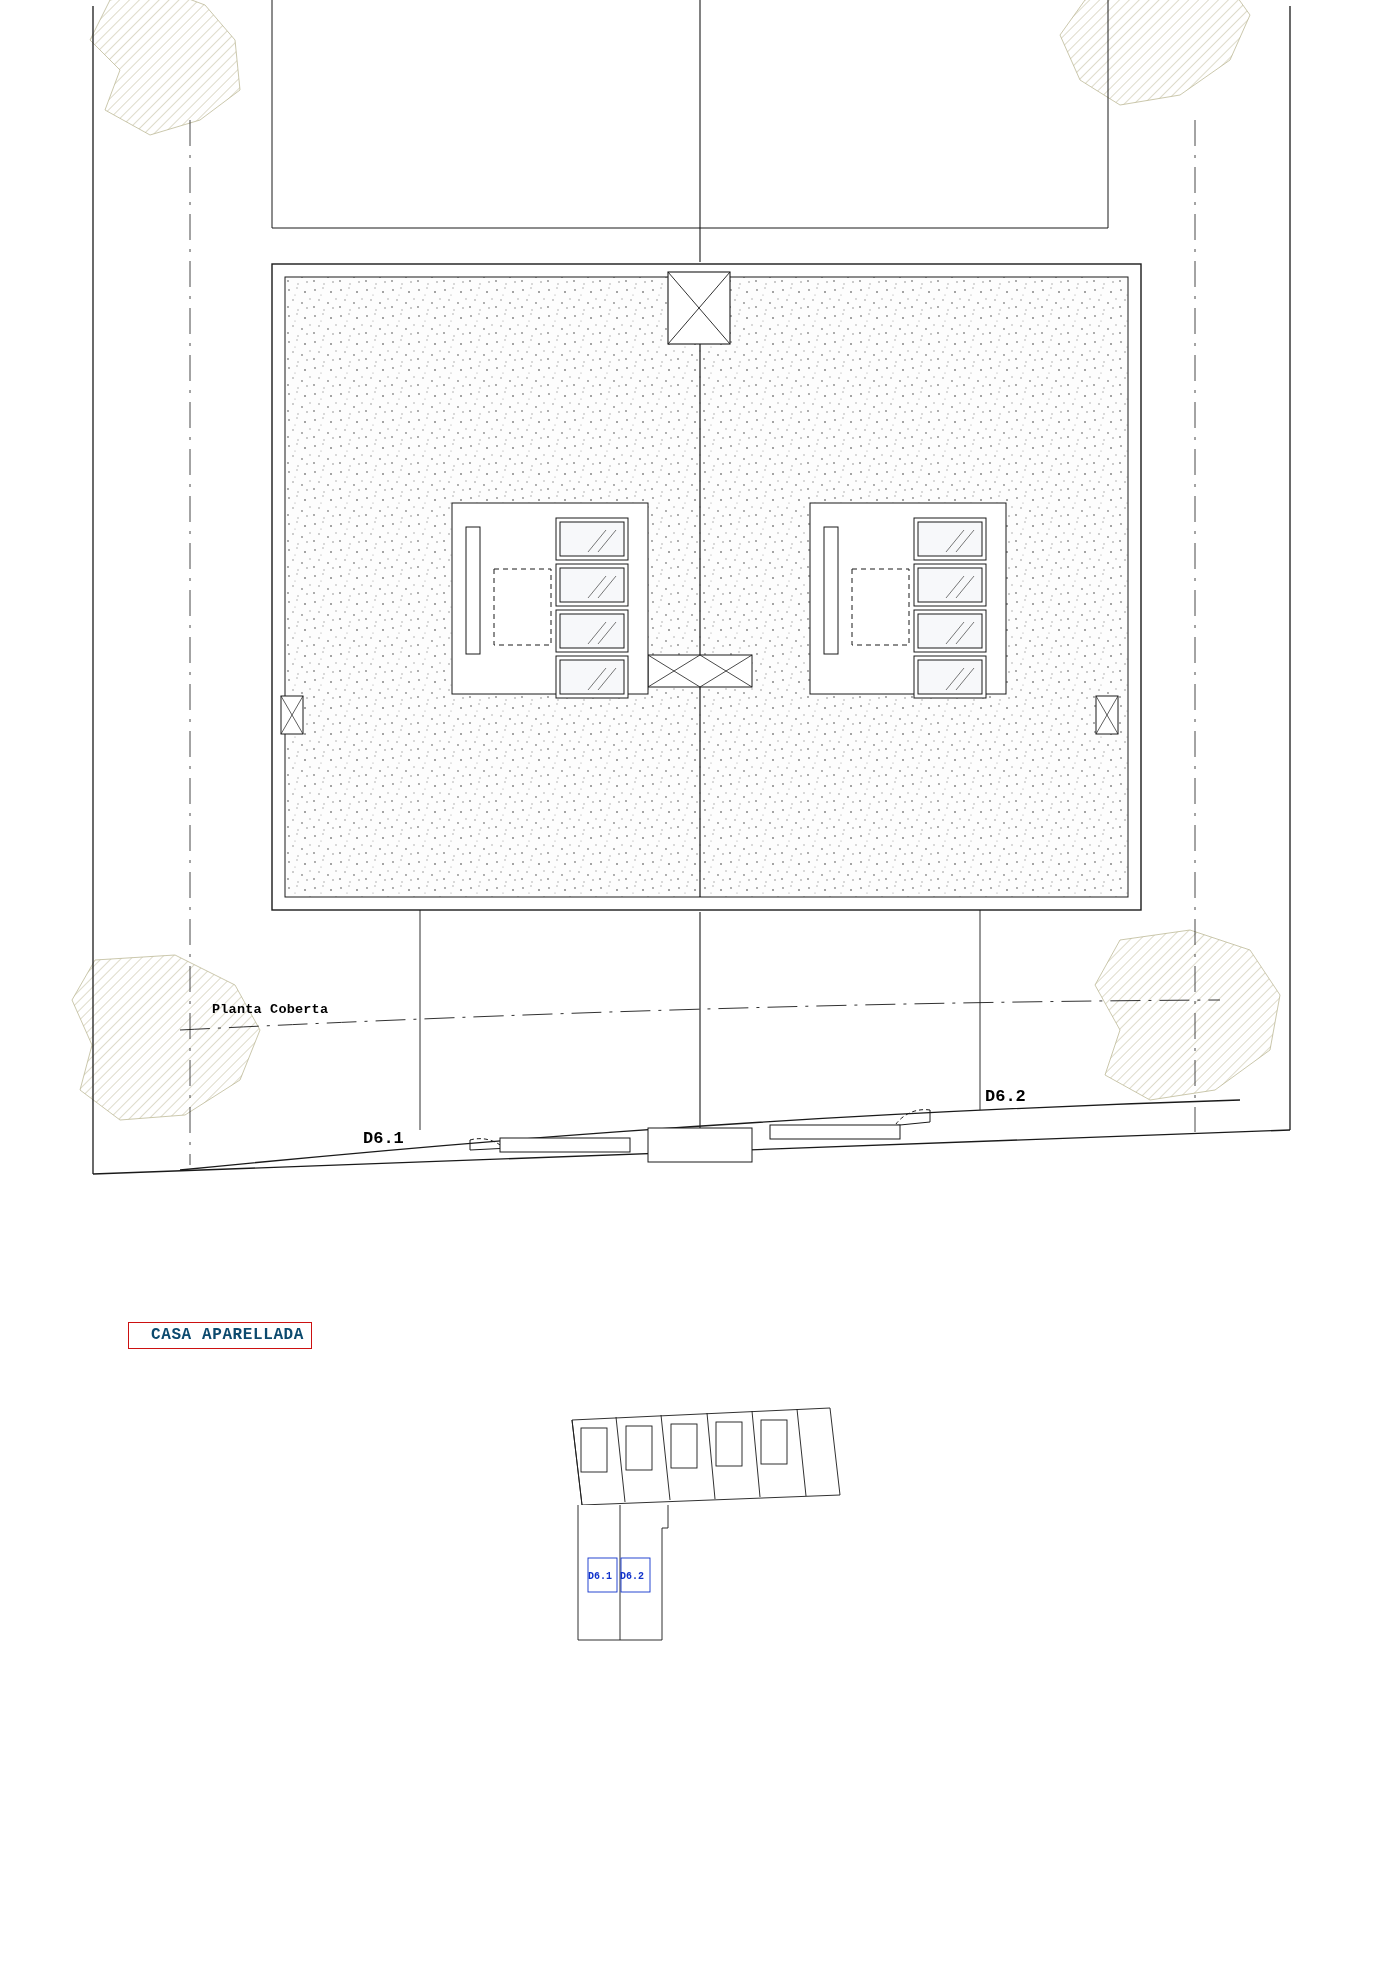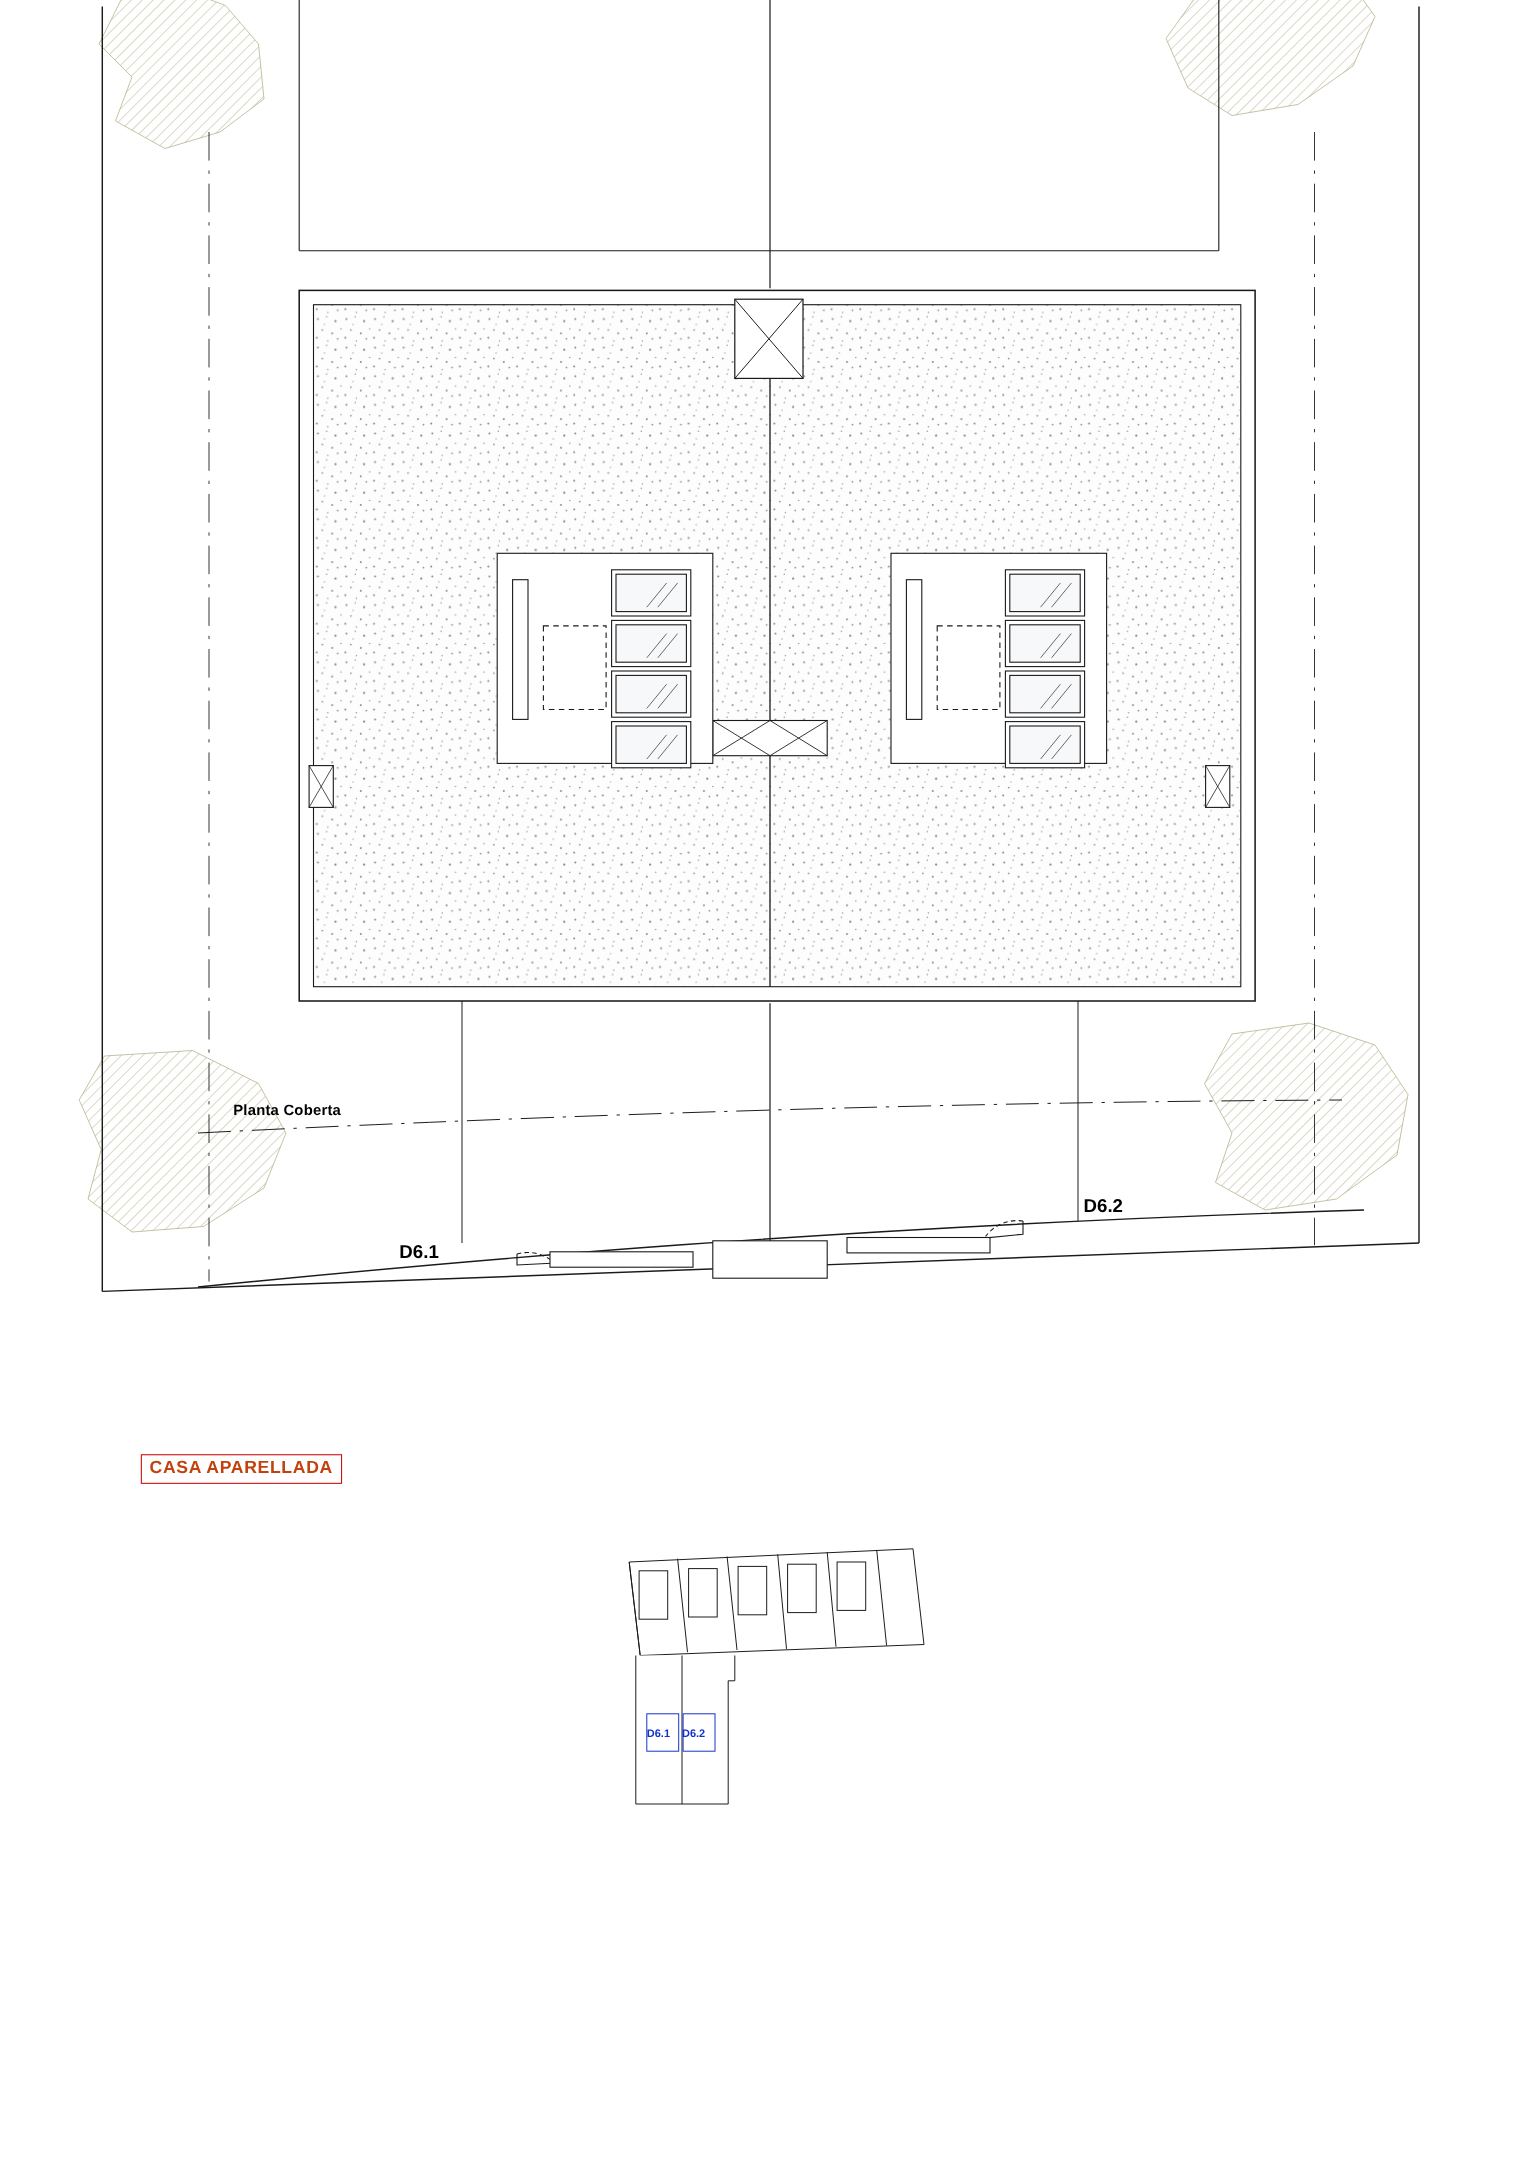--- a/index.html
+++ b/index.html
@@ -13,20 +13,21 @@
     position: relative;
     font-family: "Liberation Sans", sans-serif;
     overflow: hidden;
   }
   #sheet {
     position: absolute;
     left: 0; top: 0;
     width: 1400px;
     height: 1430px;
     background: #ffffff;
+    font-family: Liberation Mono, monospace;
   }
   .drawing {
     position: absolute;
     left: 0; top: 0;
     width: 1400px;
     height: 1979px;
   }
   .label {
     position: absolute;
     color: #000000;
@@ -48,23 +49,23 @@
   .lbl-d62 {
     left: 985px;
     top: 1087px;
     font-size: 17px;
     font-weight: bold;
   }
   .title-box {
     position: absolute;
     left: 128px;
     top: 1322px;
-    padding: 4px 7px 5px 7px;
+    padding: 4px 7px 5px 22px;
     border: 1.3px solid #cc1111;
-    color: #c2410c;
+    color: #0c4a6e;
     font-size: 16px;
     font-weight: bold;
     letter-spacing: 0.6px;
     line-height: 1;
     background: #ffffff;
   }
   .key-lbl {
     position: absolute;
     color: #1133cc;
     font-size: 10px;

